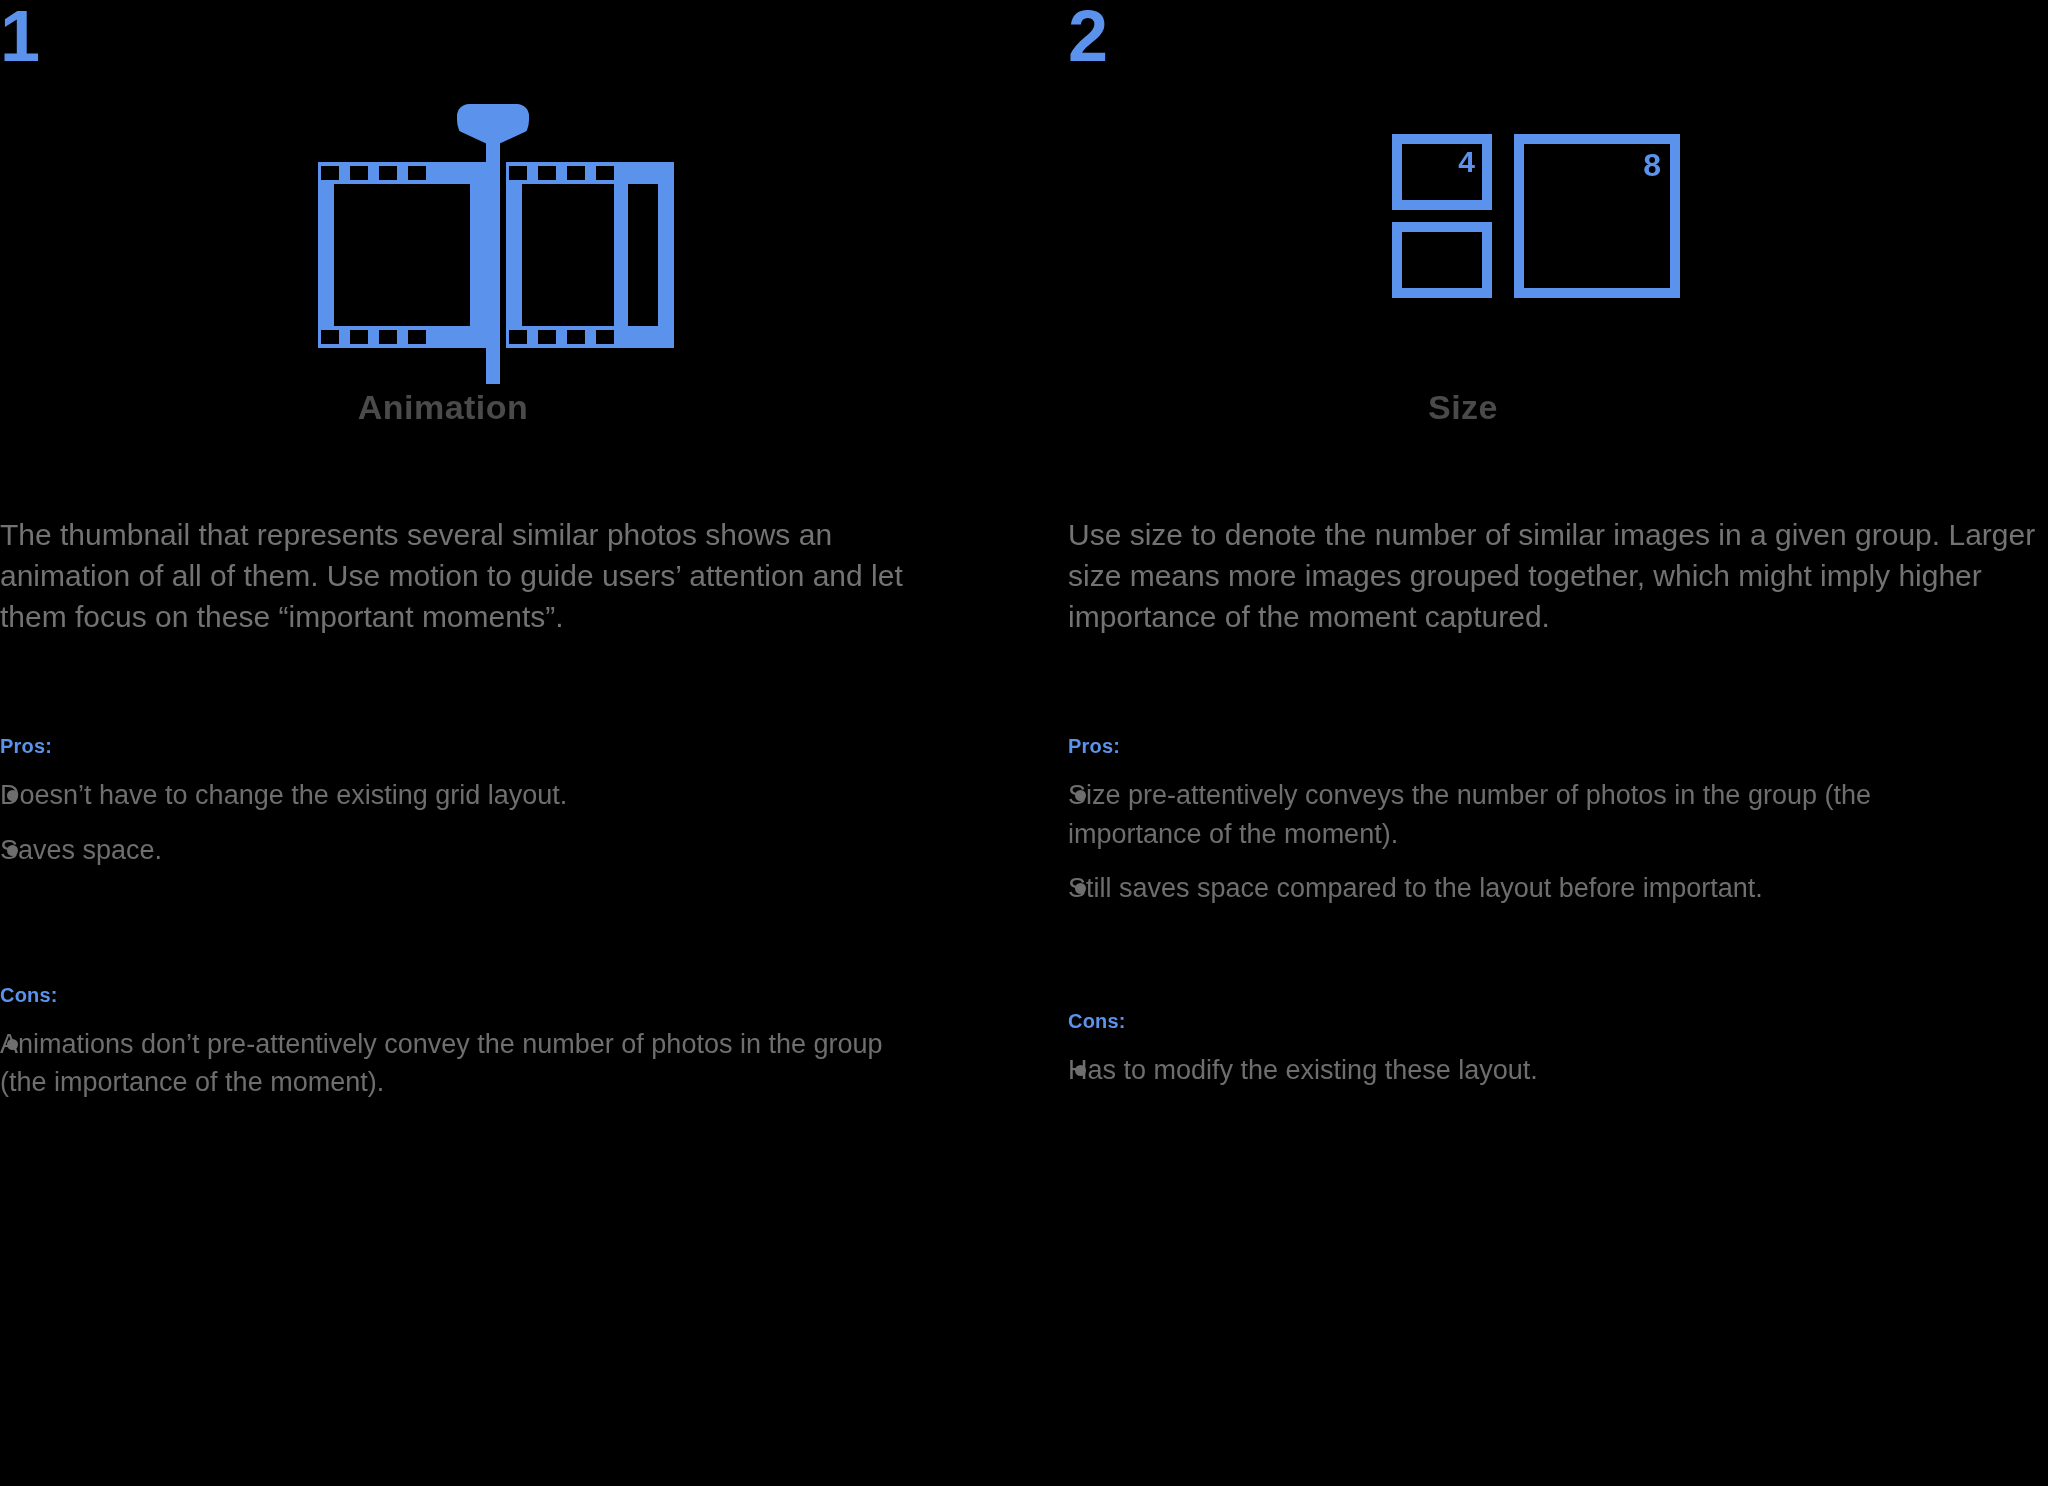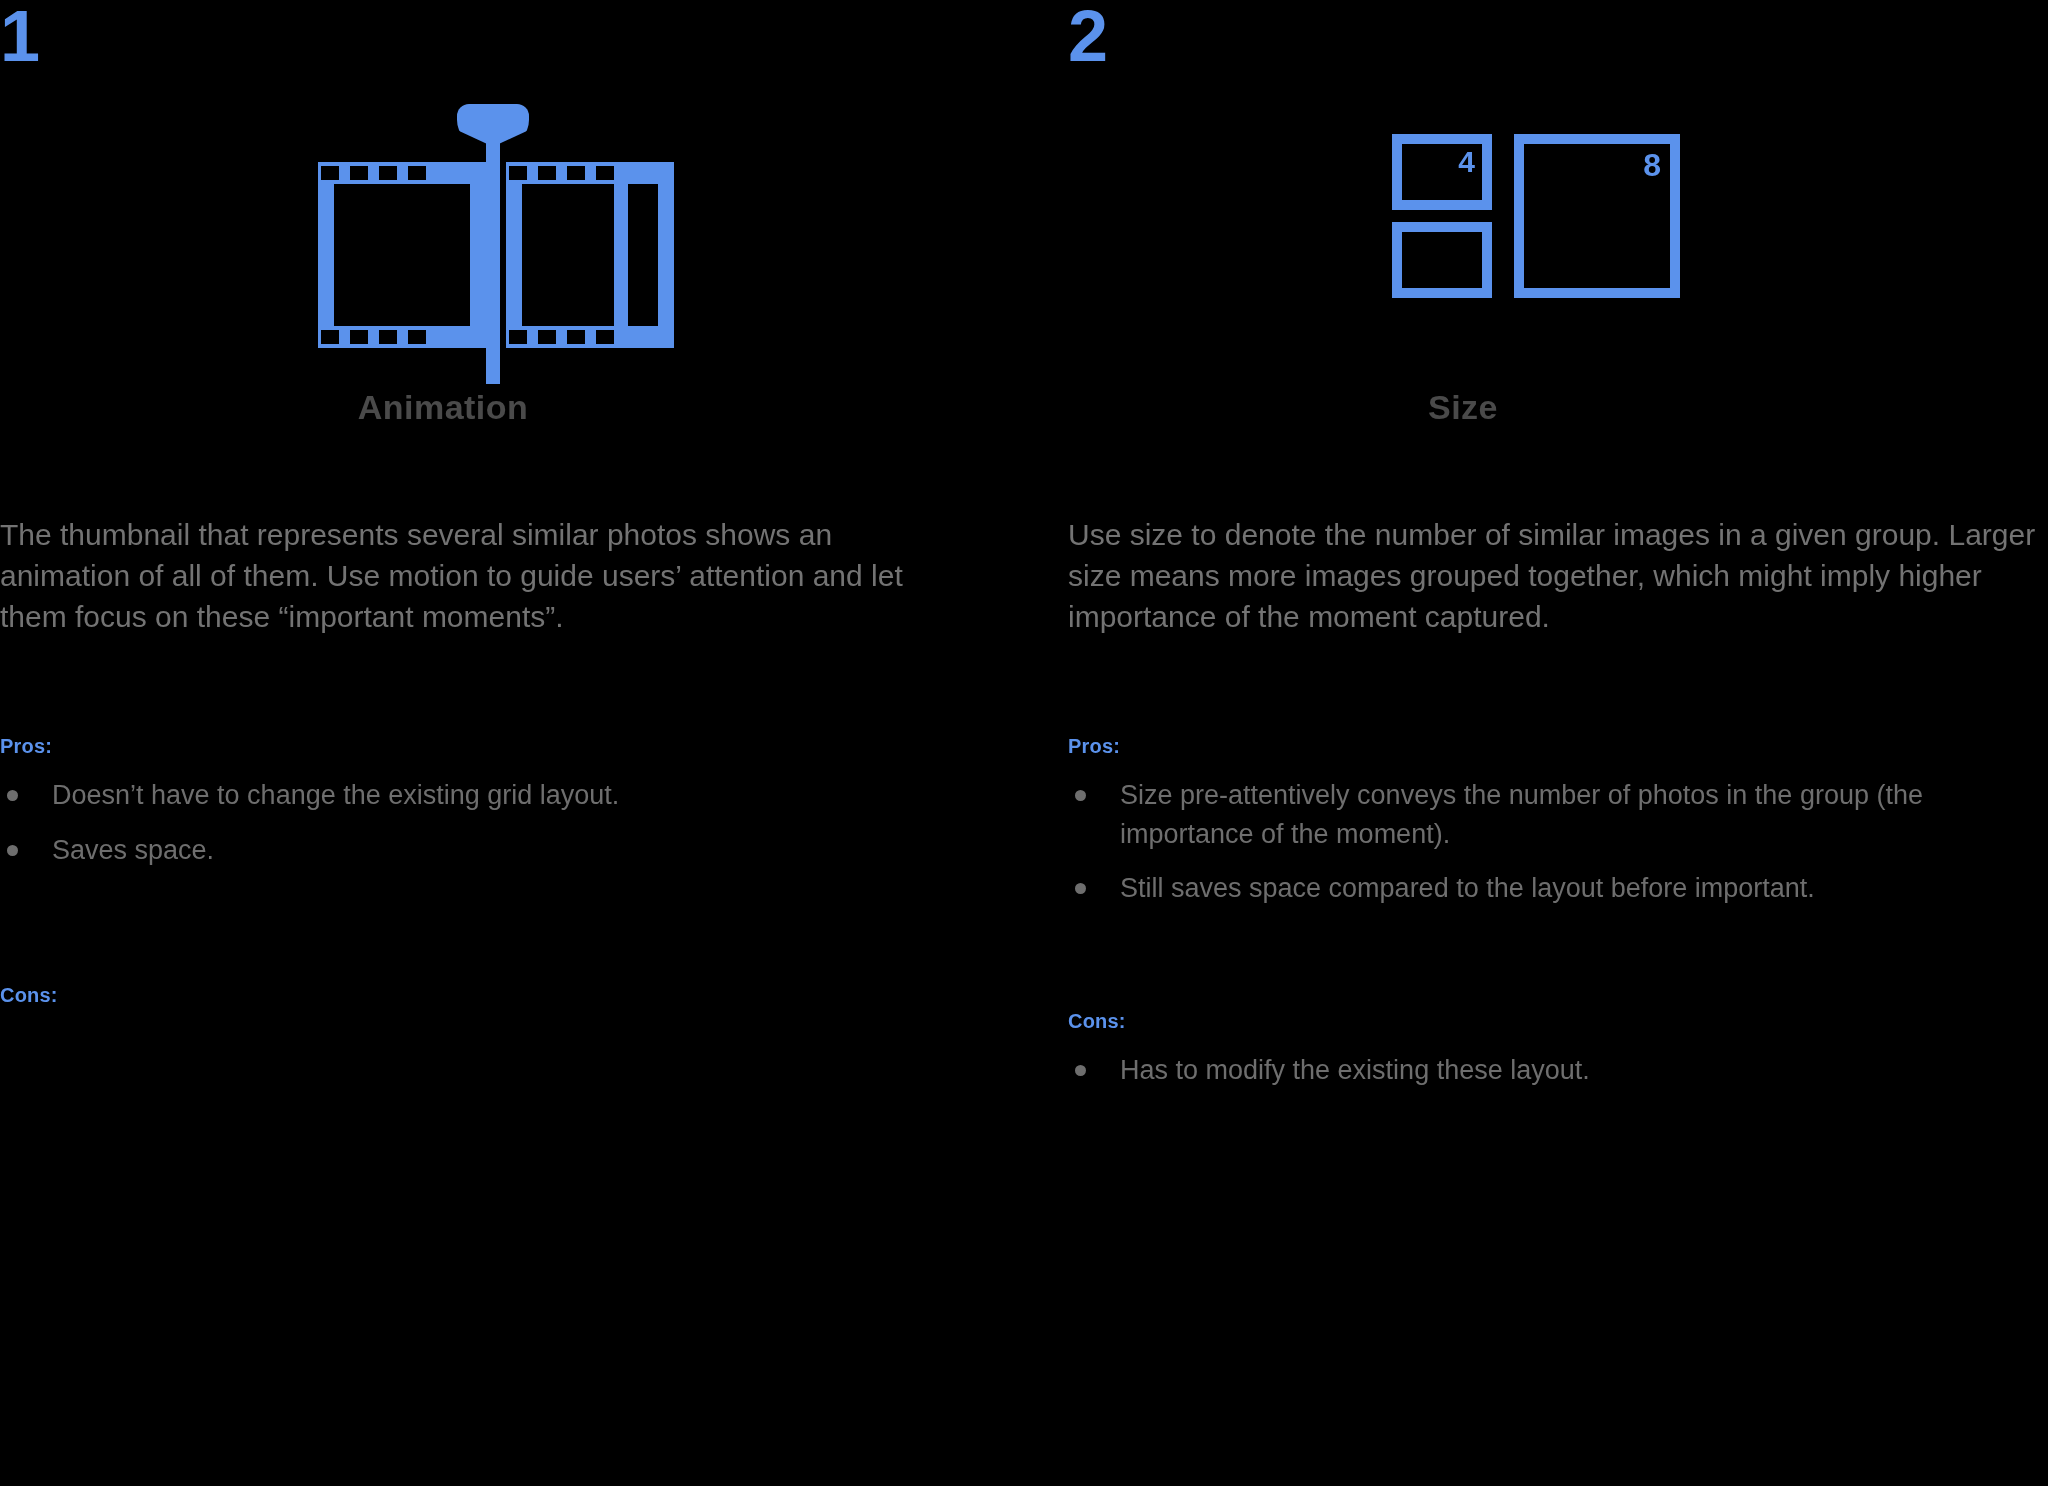--- a/index.html
+++ b/index.html
@@ -193,21 +193,20 @@
   .cons-block { margin-top: 115px; }
   .col-2 .cons-block { margin-top: 103px; }
 
   ul.bullets {
     list-style: none;
     margin: 18px 0 0 0;
     padding: 0;
   }
   ul.bullets li {
     position: relative;
-    padding-left: 52px;
     font-size: 27px;
     line-height: 1.42;
     color: #6e6e6e;
     margin-bottom: 16px;
     width: 900px;
   }
   .col-2 ul.bullets li { width: 910px; }
   ul.bullets li::before {
     content: "";
     position: absolute;
@@ -281,20 +280,21 @@
         <div class="section-label">Pros:</div>
         <ul class="bullets">
           <li>Doesn’t have to change the existing grid layout.</li>
           <li>Saves space.</li>
         </ul>
       </div>
 
       <div class="cons-block">
         <div class="section-label">Cons:</div>
         <ul class="bullets">
+          <li>Animations don’t pre-attentively convey the number of photos in the group (the importance of the moment).</li>
         </ul>
       </div>
     </div>
 
     <div class="column col-2">
 
       <div class="step-number">2</div>
 
       <div class="icon-stage">
         <div class="size-icon">

